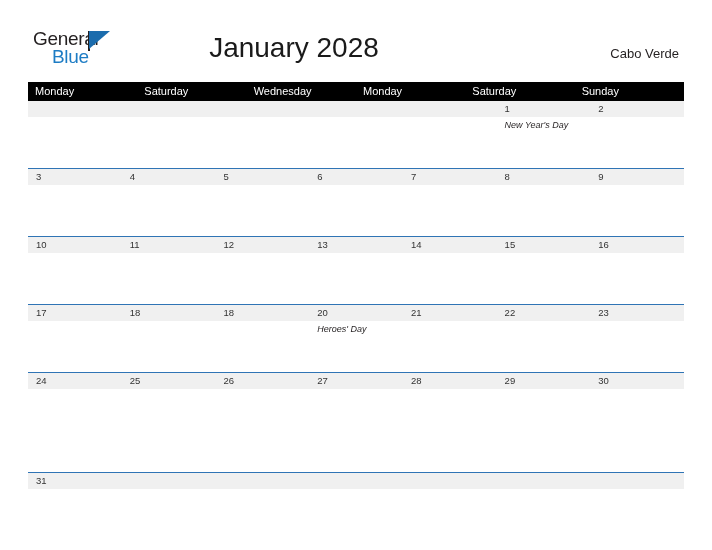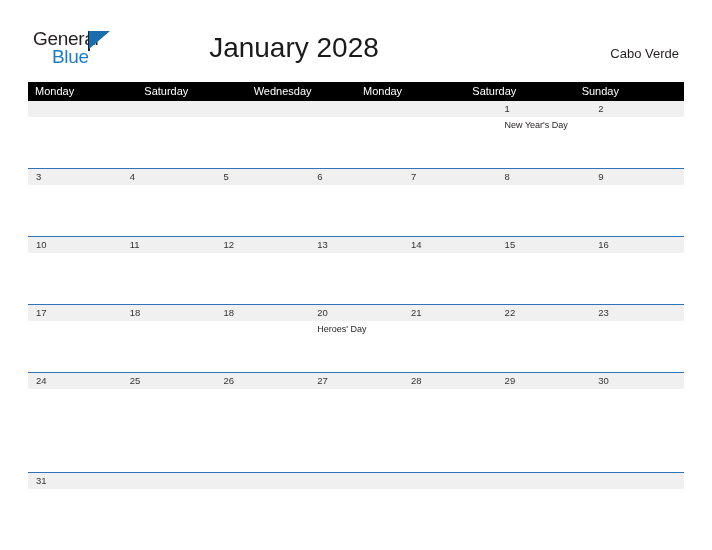--- a/index.html
+++ b/index.html
@@ -153,20 +153,21 @@
     flex: 1 1 0;
     min-width: 0;
     font-size: 9px;
     color: #231f20;
     padding-left: 8px;
     padding-top: 2px;
     box-sizing: border-box;
     line-height: 12px;
     white-space: nowrap;
     overflow: hidden;
+    font-style: italic;
   }
 
   .week-row.last {
     height: 30px;
     margin-top: 32px;
   }
   .week-row.last .contentrow {
     height: 13px;
   }
 </style>

